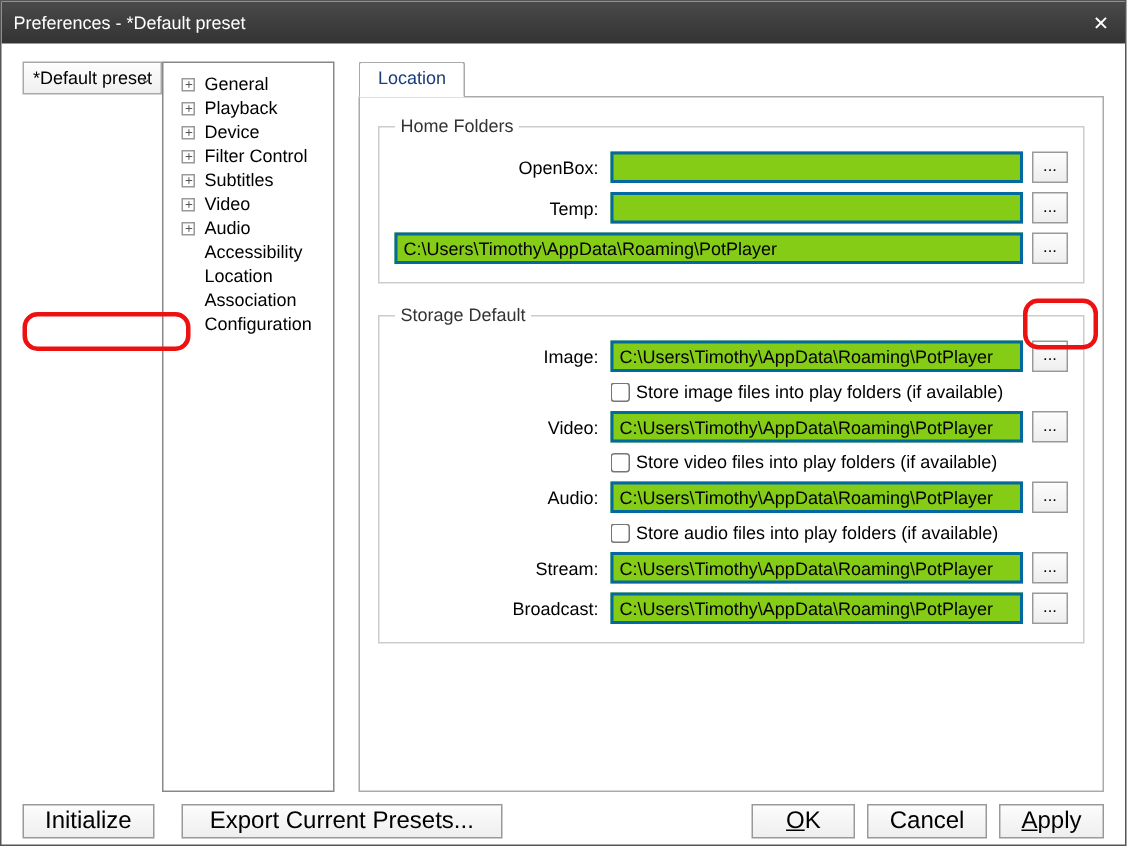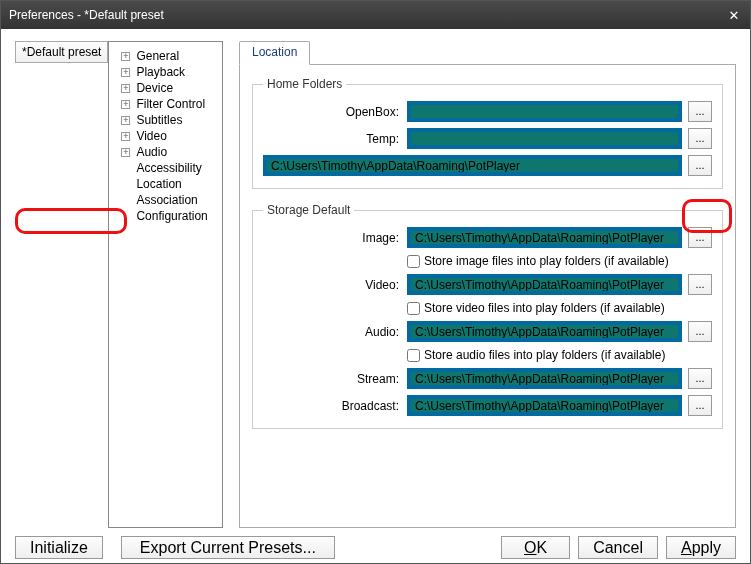--- a/index.html
+++ b/index.html
@@ -116,25 +116,25 @@
   gap: 6px;
 }
 .row .lbl {
   width: 138px;
   text-align: right;
   padding-right: 2px;
 }
 .row input[type=text] {
   flex: 1;
   height: 21px;
-  border: 4px solid #0369a1;
+  border: 2px solid #0369a1;
   padding: 0 4px;
   font-family: inherit;
   font-size: 12px;
-  background: #0f766e;
+  background: #84cc16;
 }
 .row .browse {
   width: 24px; height: 21px;
   border: 1px solid #999;
   background: linear-gradient(#fdfdfd,#eee);
   cursor: pointer;
   font-size: 11px;
   line-height: 1;
 }
 .chk-row {

